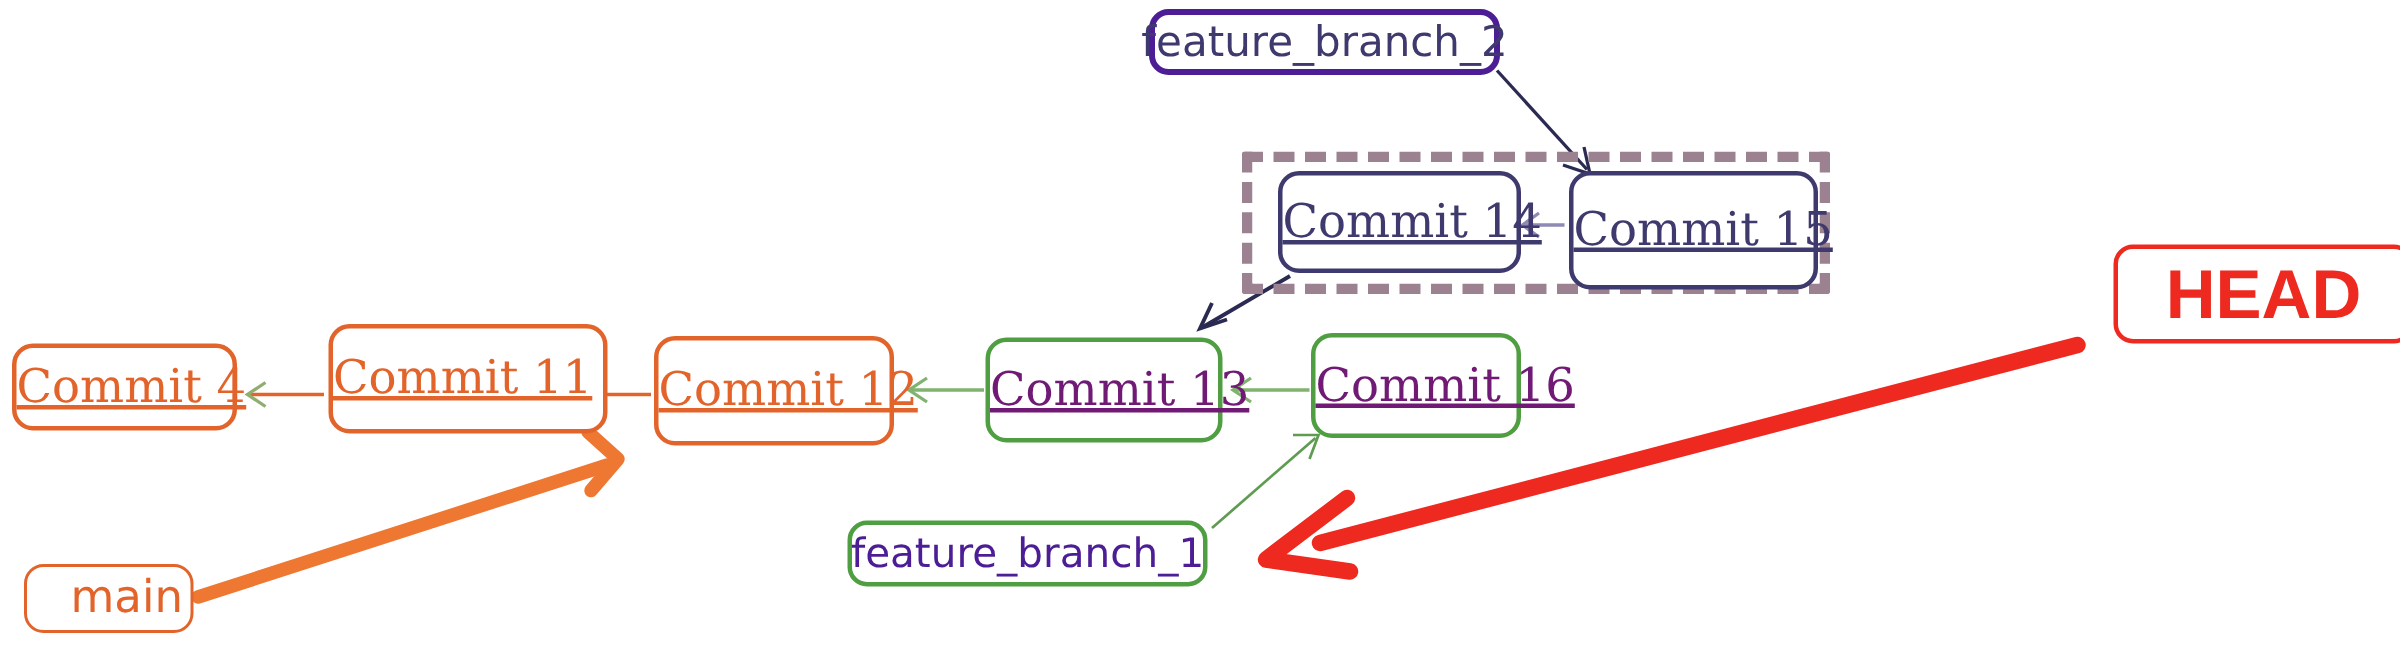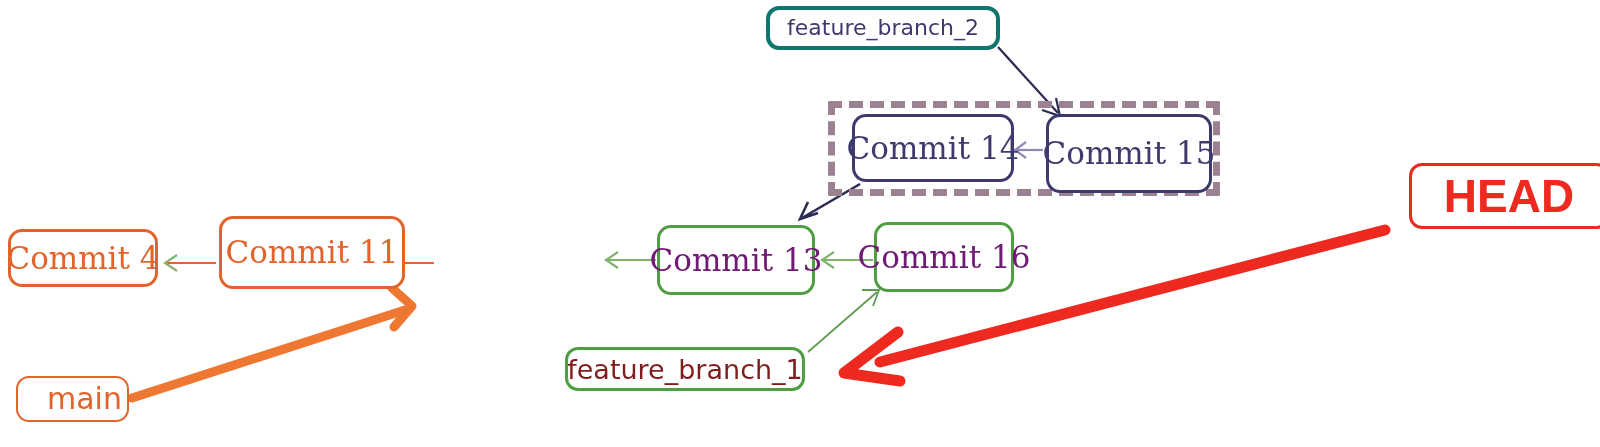--- a/index.html
+++ b/index.html
@@ -21,26 +21,26 @@
     top: 0;
     width: 1600px;
     height: 447px;
     pointer-events: none;
   }
   .node {
     position: absolute;
     box-sizing: border-box;
     display: flex;
     align-items: center;
-    justify-content: center;
     background: #ffffff;
     border-style: solid;
     border-radius: 14px;
     white-space: nowrap;
     line-height: 1;
+    text-decoration: underline;
   }
   .node-label {
     display: block;
     line-height: 1;
   }
   
   .n-purple {
     border-color: #3f3a6e;
     border-width: 3px;
     color: #3f3a6e;
@@ -69,27 +69,27 @@
     box-sizing: border-box;
     display: flex;
     align-items: center;
     justify-content: center;
     background: #ffffff;
     border-radius: 13px;
     white-space: nowrap;
     line-height: 1;
   }
   .p-purple {
-    border: 4px solid #0f766e;
+    border: 4px solid #4c1d95;
     color: #3f3a6e;
-    font-size: 22px;
+    font-size: 28px;
   }
   .p-green {
     border: 3px solid #4f9e41;
-    color: #7f1d1d;
+    color: #4c1d95;
     font-size: 27px;
   }
   .p-orange {
     border: 2px solid #e2642a;
     color: #e2642a;
     font-size: 30px;
   }
   .p-red {
     border: 3px solid #ee2a20;
     color: #ee2a20;
@@ -183,20 +183,23 @@
   </div>
 
   <div class="node n-orange" style="left:8px; top:229px; width:150px; height:58px;">
     <span class="node-label">Commit 4</span>
   </div>
 
   <div class="node n-orange" style="left:219px; top:216px; width:186px; height:73px;">
     <span class="node-label">Commit 11</span>
   </div>
 
+  <div class="node n-orange" style="left:436px; top:224px; width:160px; height:73px;">
+    <span class="node-label">Commit 12</span>
+  </div>
 
   <div class="pill p-purple" style="left:766px; top:6px; width:234px; height:44px;">
     <span class="node-label">feature_branch_2</span>
   </div>
 
   <div class="pill p-green" style="left:565px; top:347px; width:240px; height:44px;">
     <span class="node-label">feature_branch_1</span>
   </div>
 
   <div class="pill p-orange" style="left:16px; top:376px; width:113px; height:46px;padding-left:24px;">

